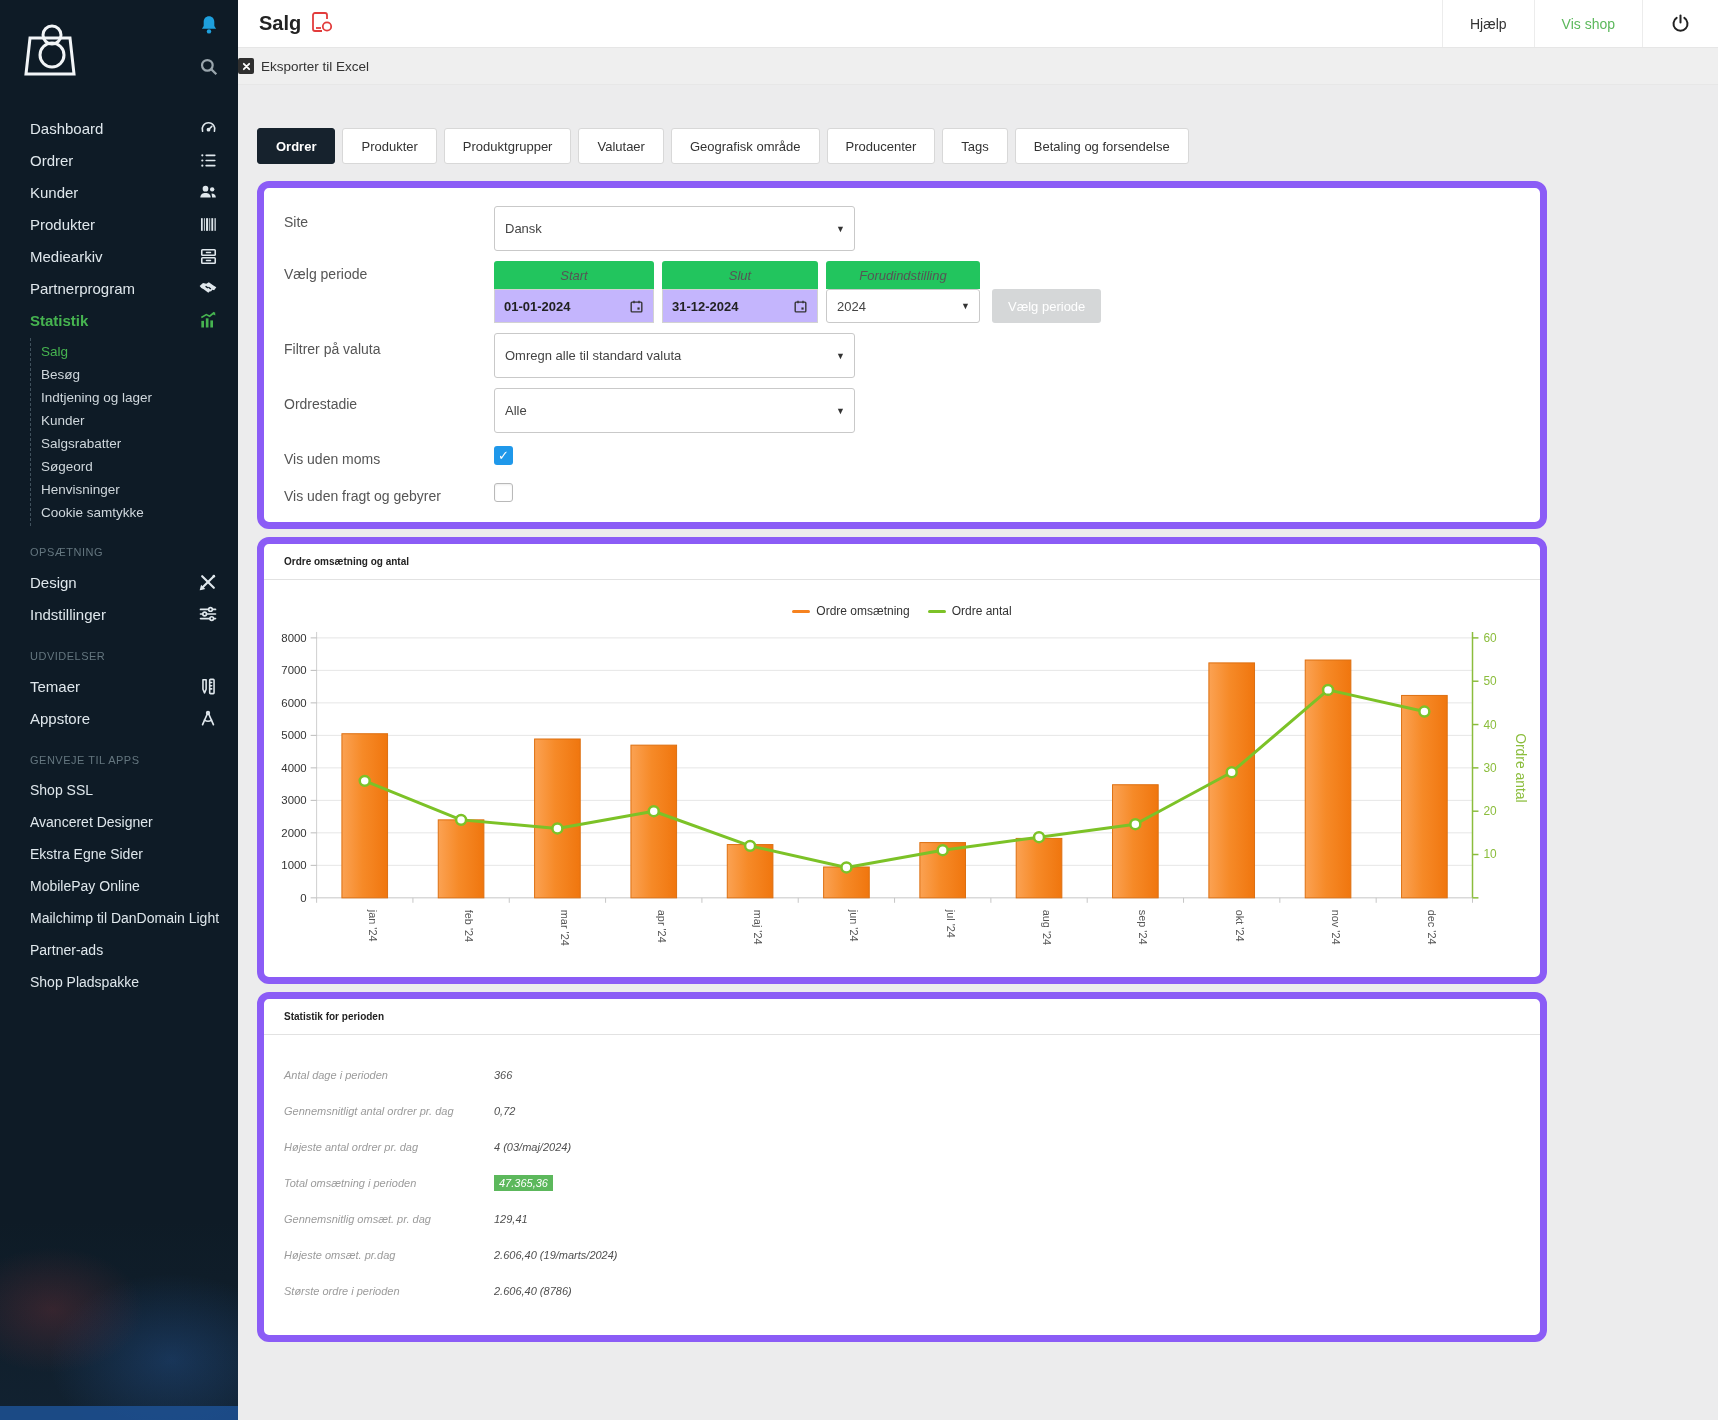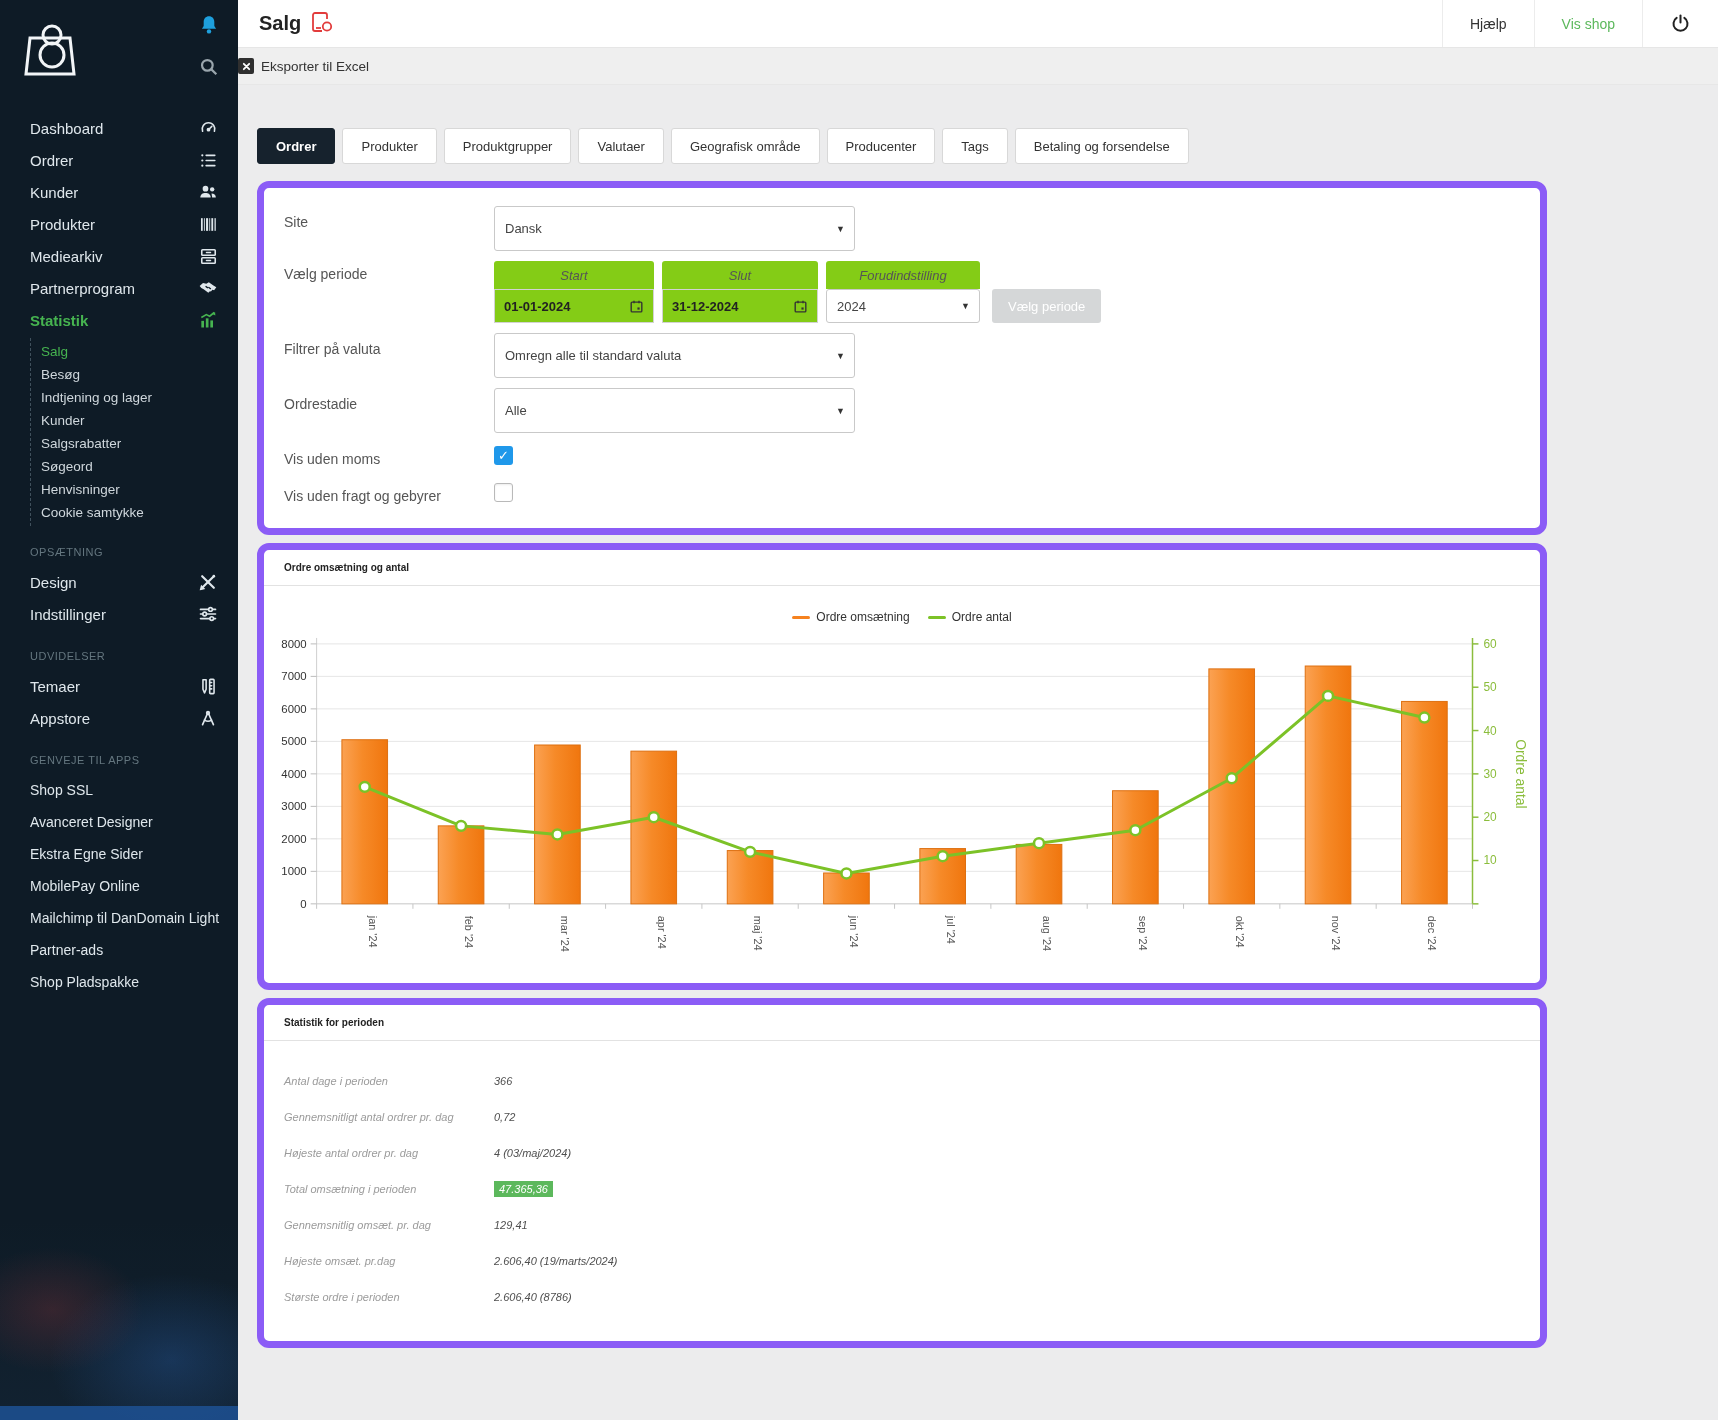--- a/index.html
+++ b/index.html
@@ -56,23 +56,23 @@
   .filter-panel { padding:18px 20px 16px; }
   .frow { display:flex; margin-bottom:10px; }
   .flabel { width:210px; font-size:14px; color:#555; padding-top:8px; }
   .frow.top .flabel { padding-top:5px; }
   .select { position:relative; width:361px; height:45px; background:#fff; border:1px solid #c9c9c9; border-radius:3px;
     font-size:13px; color:#444; display:flex; align-items:center; padding:0 26px 0 10px; cursor:pointer; }
   .select .caret { position:absolute; right:9px; top:50%; transform:translateY(-50%); font-size:9px; color:#333; }
   .period-wrap { display:flex; gap:8px; }
   .pcol { width:160px; }
   .pcol.w2 { width:156px; } .pcol.w3 { width:154px; }
-  .phead { height:28px; background:#84cc16; border-radius:3px 3px 0 0; display:flex; align-items:center; justify-content:center;
+  .phead { height:28px; background:#22c55e; border-radius:3px 3px 0 0; display:flex; align-items:center; justify-content:center;
     font-size:13px; font-style:italic; color:#555; }
-  .pinput { height:34px; background:#84cc16; border:1px solid #d2d2d2; display:flex; align-items:center; justify-content:space-between;
+  .pinput { height:34px; background:#c4b5fd; border:1px solid #d2d2d2; display:flex; align-items:center; justify-content:space-between;
     padding:0 9px; font-size:13px; font-weight:bold; color:#222; cursor:text;gap:22px; }
   .pselect { width:100%; height:34px; }
   .apply-btn { align-self:flex-end; height:34px; margin-left:4px; padding:0 16px; background:#d5d7d8; color:#fff;
     border:none; border-radius:3px; font-size:13px; font-family:inherit; cursor:pointer; }
   .checkbox { width:19px; height:19px; border-radius:3px; cursor:pointer; display:flex; align-items:center; justify-content:center; margin-top:3px; }
   .checkbox.checked { background:#1f98ea; color:#fff; font-size:13px; }
   .checkbox.unchecked { background:#fff; border:1px solid #b9b9b9; box-shadow:inset 0 1px 2px rgba(0,0,0,.08); }
 
   
   .chart-body { padding:10px 0 4px; }
@@ -380,21 +380,21 @@
           <div class="flabel">Ordrestadie</div>
           <div class="select">
             <span>Alle</span>
             <span class="caret">▼</span>
           </div>
         </div>
         <div class="frow" style="margin-bottom:13px;">
           <div class="flabel">Vis uden moms</div>
           <span class="checkbox checked">✓</span>
         </div>
-        <div class="frow" style="margin-bottom:8px;">
+        <div class="frow" style="margin-bottom:2px;">
           <div class="flabel">Vis uden fragt og gebyrer</div>
           <span class="checkbox unchecked"></span>
         </div>
       </section>
 
       <section class="panel">
         <div class="panel-header">Ordre omsætning og antal</div>
         <div class="chart-body">
           <div class="legend" id="legend">
               <span class="legend-item">

